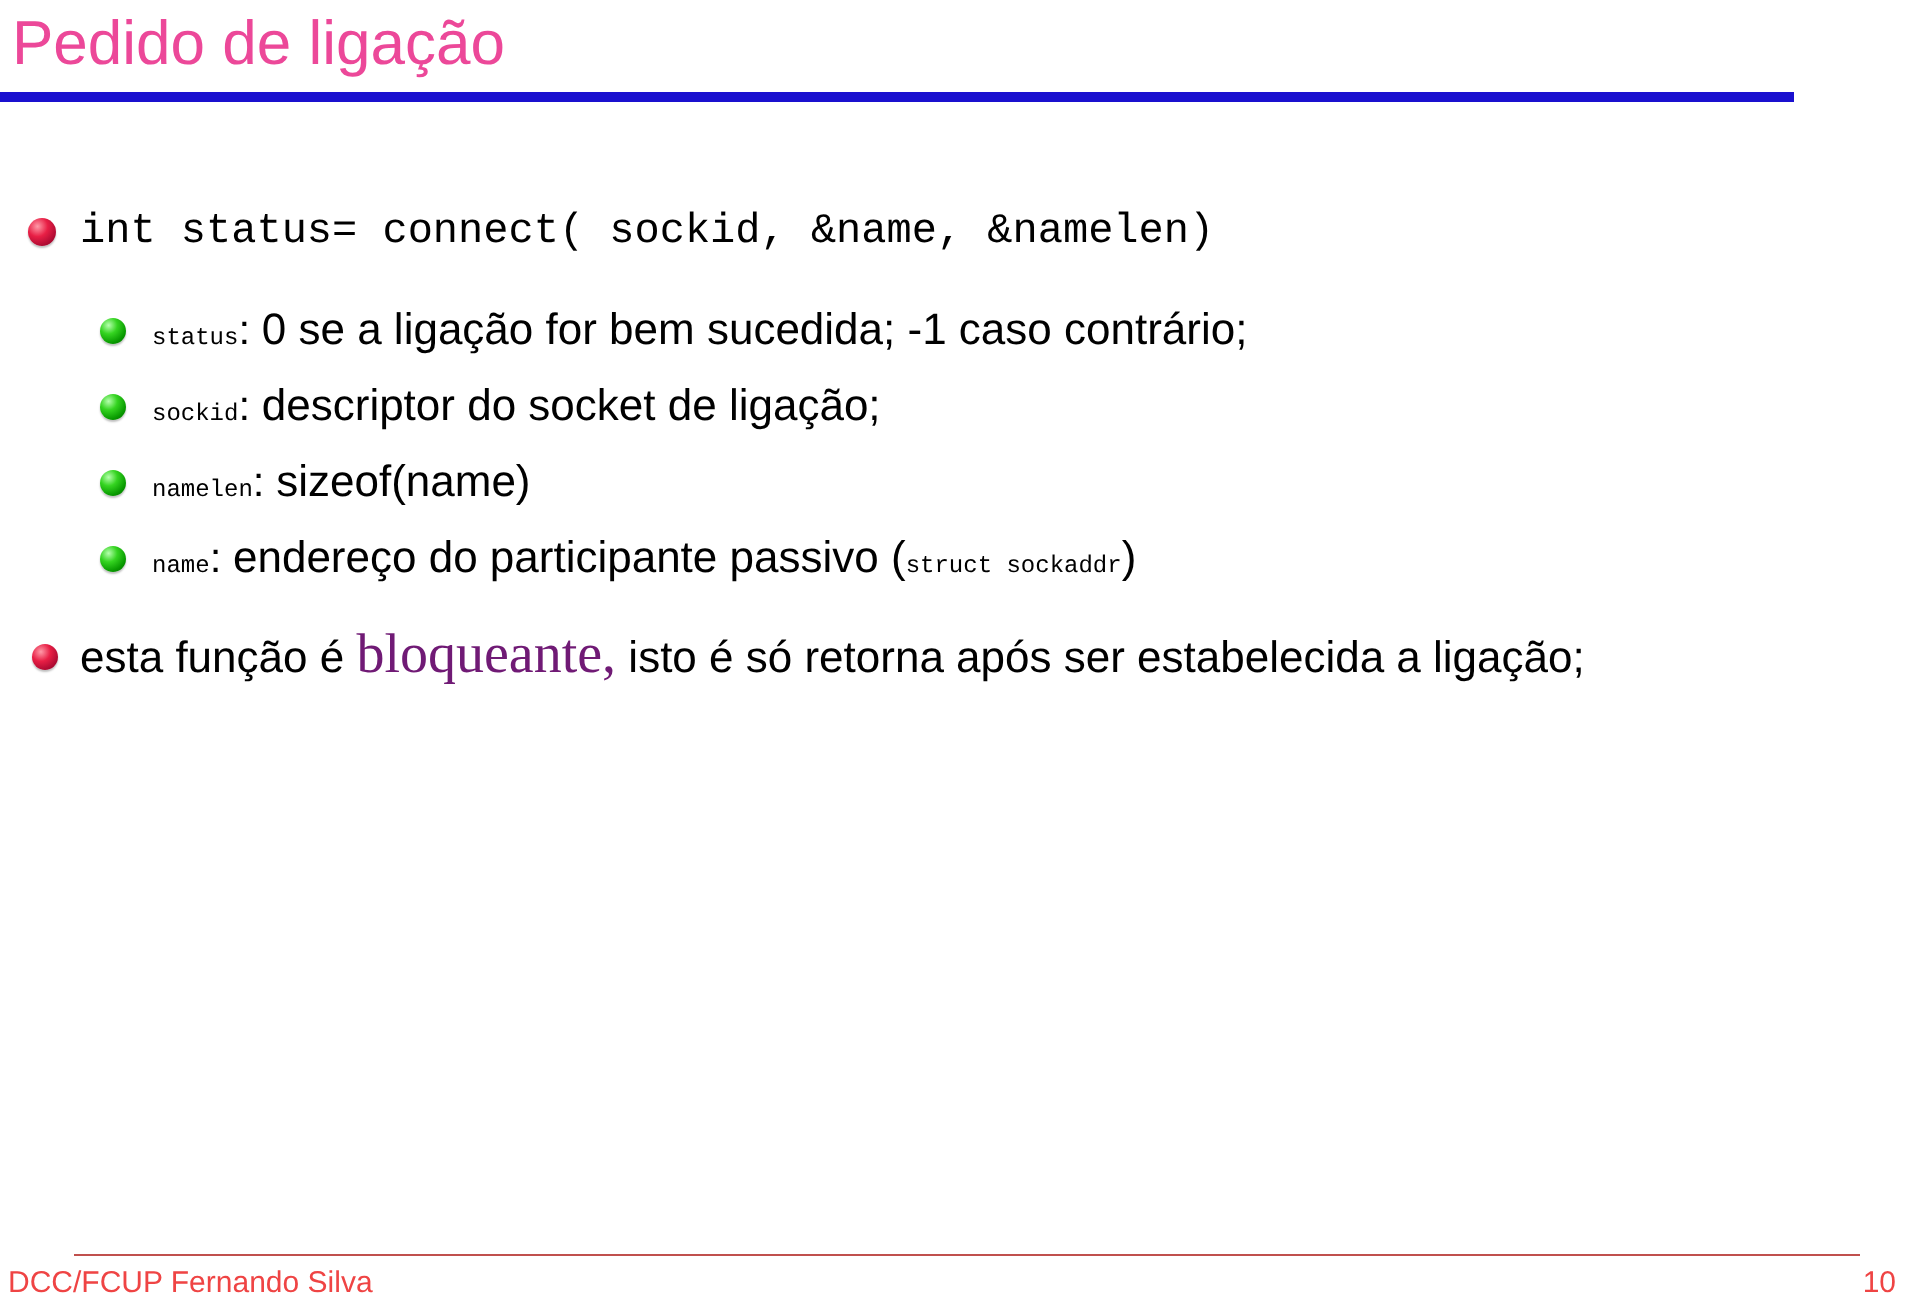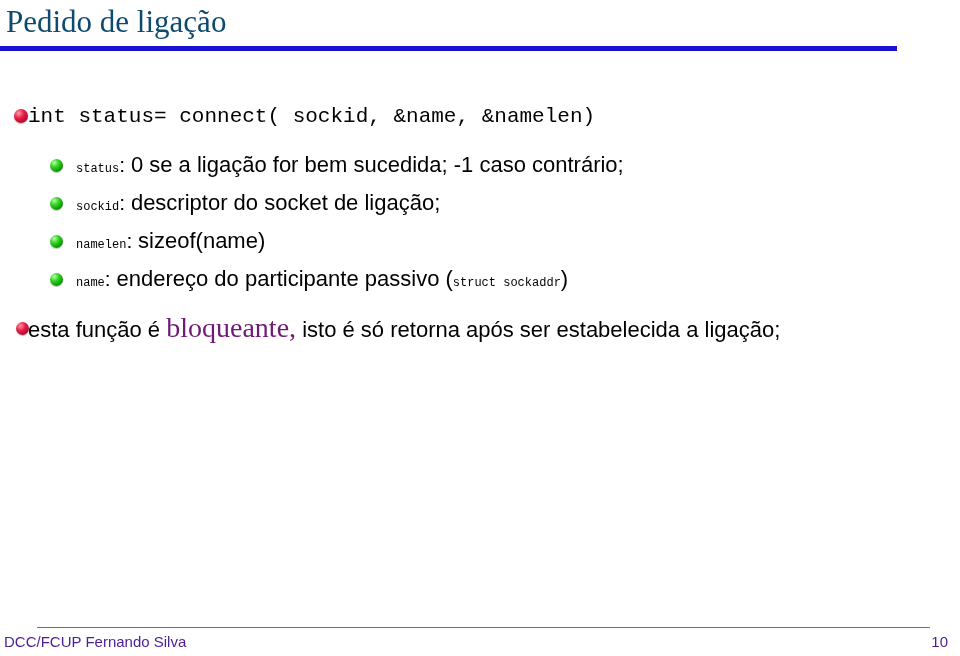--- a/index.html
+++ b/index.html
@@ -16,22 +16,22 @@
     -webkit-font-smoothing: antialiased;
   }
 
   
   .slide-title {
     position: absolute;
     left: 6px;
     top: 2px;
     font-size: 31px;
     line-height: 40px;
-    color: #0c4a6e;
-    font-family: Liberation Serif, serif;
+    color: #ec4899;
+    font-family: Liberation Sans, sans-serif;
     white-space: nowrap;
     letter-spacing: 0px;
     text-align: right;
   }
   .title-rule {
     position: absolute;
     left: 0px;
     top: 46px;
     width: 897px;
     height: 5px;
@@ -46,21 +46,21 @@
     width: 960px;
   }
 
   .bullet-row {
     position: relative;
     display: block;
     white-space: nowrap;
   }
 
   .bullet-row.level1 {
-    padding-left: 28px;
+    padding-left: 40px;
     height: 38px;
   }
   .bullet-row.level2 {
     padding-left: 76px;
     height: 38px;
   }
 
   
   .sphere {
     position: absolute;
@@ -141,21 +141,21 @@
     width: 893px;
     height: 1px;
     background: #C0504D;
   }
   .footer {
     position: absolute;
     left: 0;
     top: 631px;
     width: 960px;
     height: 25px;
-    color: #4c1d95;
+    color: #ef4444;
     font-size: 15px;
     font-family: "Liberation Sans", sans-serif;
   }
   .footer-left {
     position: absolute;
     left: 4px;
     top: 2px;
   }
   .footer-center {
     position: absolute;

